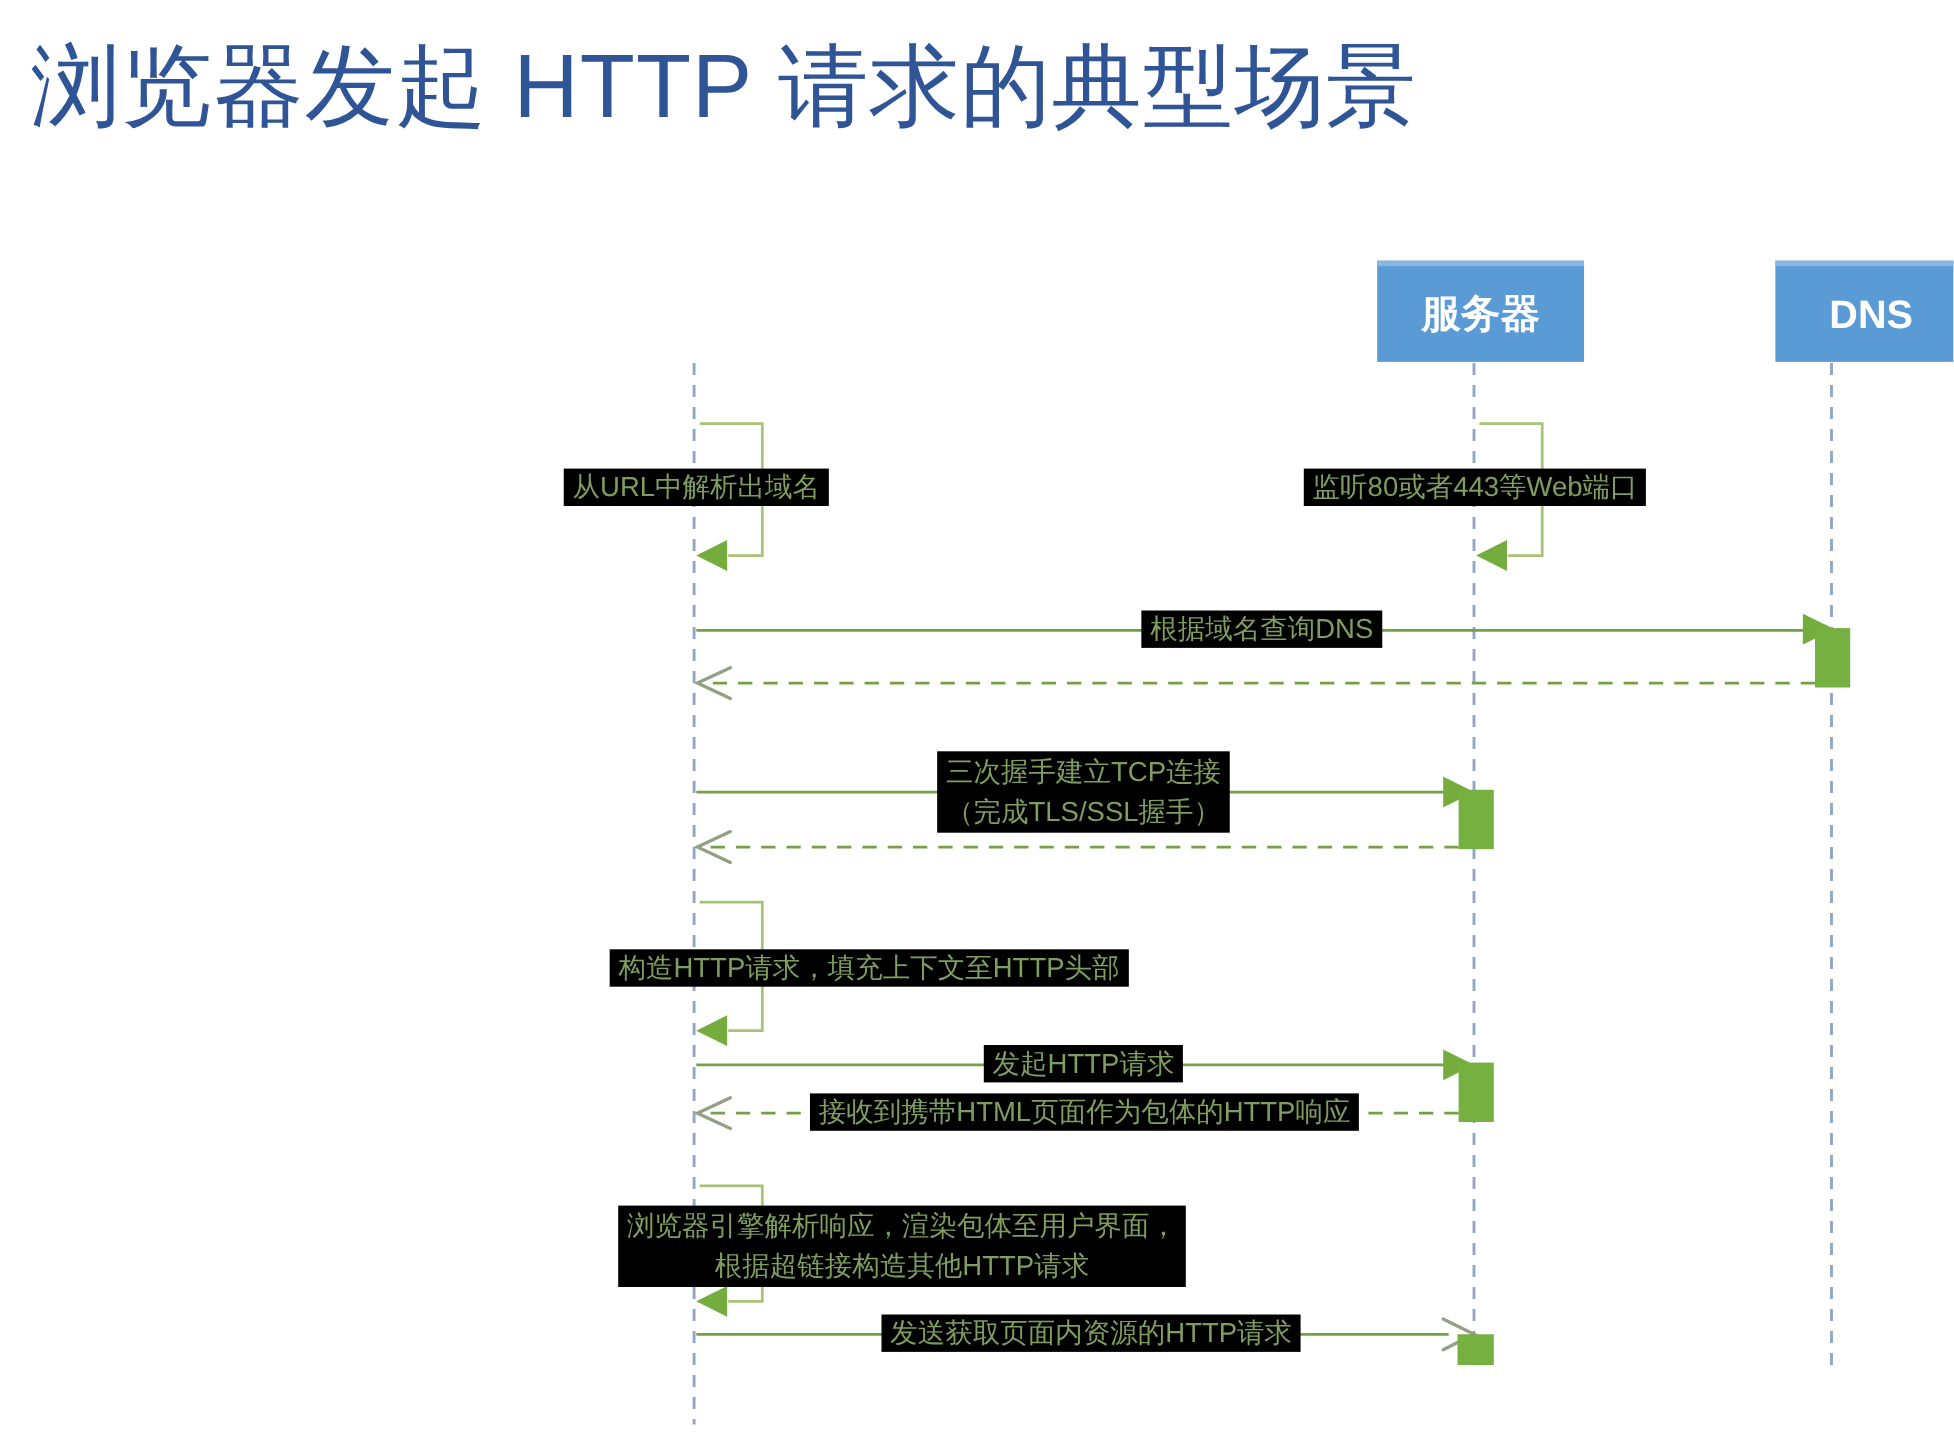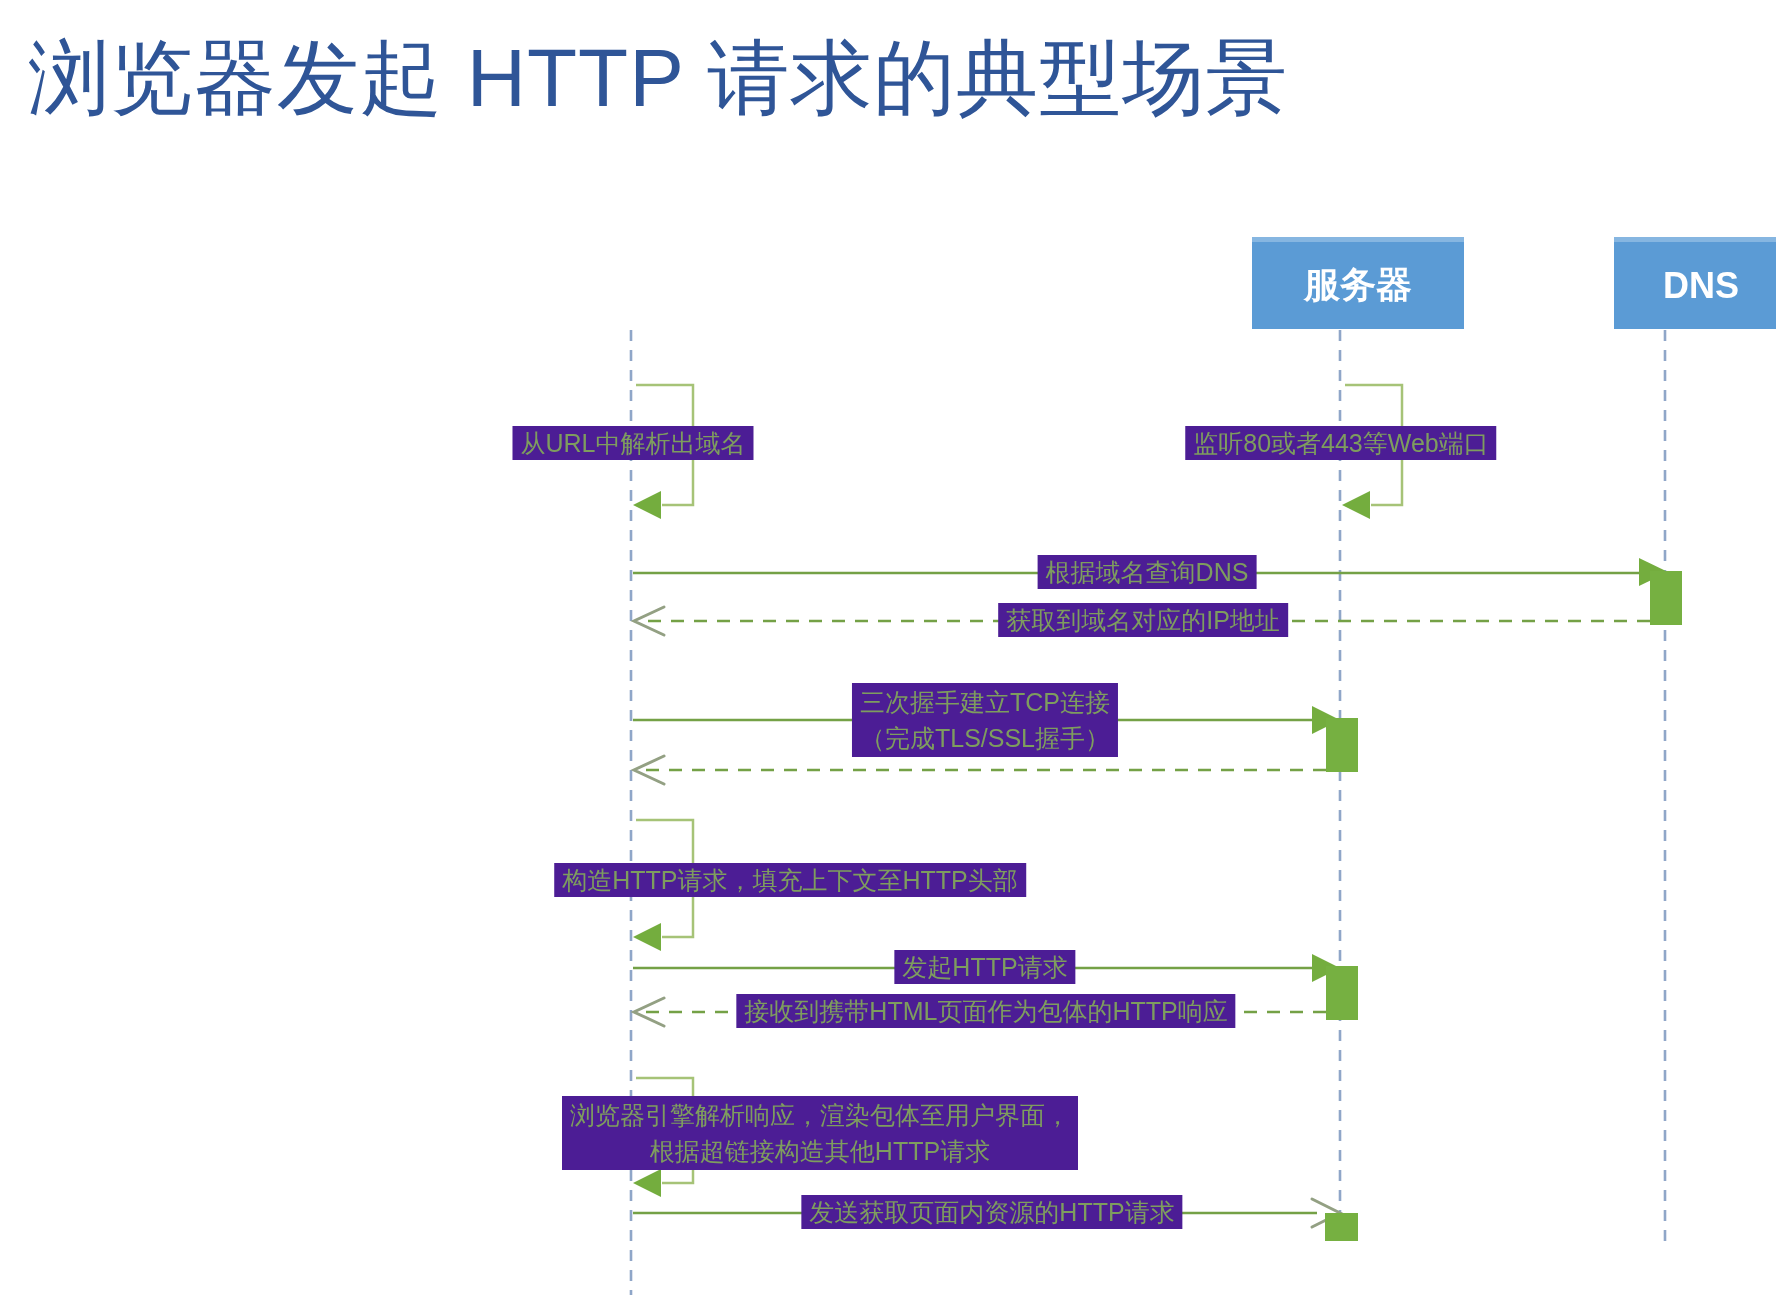--- a/index.html
+++ b/index.html
@@ -10,31 +10,31 @@
   *{margin:0;padding:0;box-sizing:border-box;}
   html,body{background:#fff;}
   body{font-family:"Liberation Sans", sans-serif;}
   #page{position:relative;width:1776px;height:1312px;background:#ffffff;overflow:hidden;}
   #title{position:absolute;left:28px;top:24px;font-size:82px;font-weight:300;
          color:var(--title);letter-spacing:1px;white-space:nowrap;}
   .actor{position:absolute;top:237px;height:92px;background:var(--box);
          border-top:5px solid var(--boxtop);color:#fff;font-weight:bold;font-size:36px;
          display:flex;align-items:center;justify-content:center;z-index:3;}
   #actor-browser{left:543px;width:176px;}
-  #actor-server{left:1252px;width:212px;}
+  #actor-server{left:1252px;width:188px;}
   #actor-dns{left:1586px;width:174px;margin-left:28px;}
   #diagram-svg{position:absolute;left:0;top:0;z-index:1;}
   .lifeline{stroke:var(--lifeline);stroke-width:2.6;stroke-dasharray:11 9;fill:none;}
   .loop{stroke:var(--loop);stroke-width:2.5;fill:none;}
   .msg{stroke:var(--msg);stroke-width:2.5;fill:none;}
   .msg.dashed{stroke-dasharray:13 10;}
   .arrowhead{fill:var(--arrow);stroke:none;}
   .activation{fill:var(--activation);stroke:none;}
   .open-arrow{stroke:var(--openarrow);stroke-width:3;fill:none;stroke-linecap:round;}
-  .msg-label{position:absolute;transform:translate(-50%,-50%);background:#4c1d95;
+  .msg-label{position:absolute;transform:translate(-50%,-50%);background:#000000;
              color:var(--label);font-size:25px;line-height:32px;white-space:nowrap;
              padding:1px 8px;z-index:2;text-align:center;}
   .msg-label .l2{display:block;line-height:36px;}
   .msg-label .l1{display:block;line-height:36px;}
 </style>
 </head>
 <body>
 
 <div id="page">
 
@@ -83,21 +83,20 @@
     <polygon class="arrowhead" points="633,1183 661,1169 661,1197"></polygon>
 
     <line class="msg" x1="633" y1="1213" x2="1317" y2="1213"></line>
     <polyline class="open-arrow" points="1312,1199 1340,1213 1312,1227"></polyline>
     <rect class="activation" x="1325" y="1213" width="33" height="28"></rect>
   </svg>
 
   <div class="msg-label" style="left:633px;top:443px;">从URL中解析出域名</div>
   <div class="msg-label" style="left:1341px;top:443px;">监听80或者443等Web端口</div>
   <div class="msg-label" style="left:1147px;top:572px;">根据域名查询DNS</div>
-  <div class="msg-label" style="left:1143px;top:620px;">获取到域名对应的IP地址</div>
   <div class="msg-label" style="left:985px;top:720px;">
     <span class="l1">三次握手建立TCP连接</span>
     <span class="l2">（完成TLS/SSL握手）</span>
   </div>
   <div class="msg-label" style="left:790px;top:880px;">构造HTTP请求，填充上下文至HTTP头部</div>
   <div class="msg-label" style="left:985px;top:967px;text-align:right;">发起HTTP请求</div>
   <div class="msg-label" style="left:986px;top:1011px;">接收到携带HTML页面作为包体的HTTP响应</div>
   <div class="msg-label" style="left:820px;top:1133px;">
     <span class="l1">浏览器引擎解析响应，渲染包体至用户界面，</span>
     <span class="l2">根据超链接构造其他HTTP请求</span>

